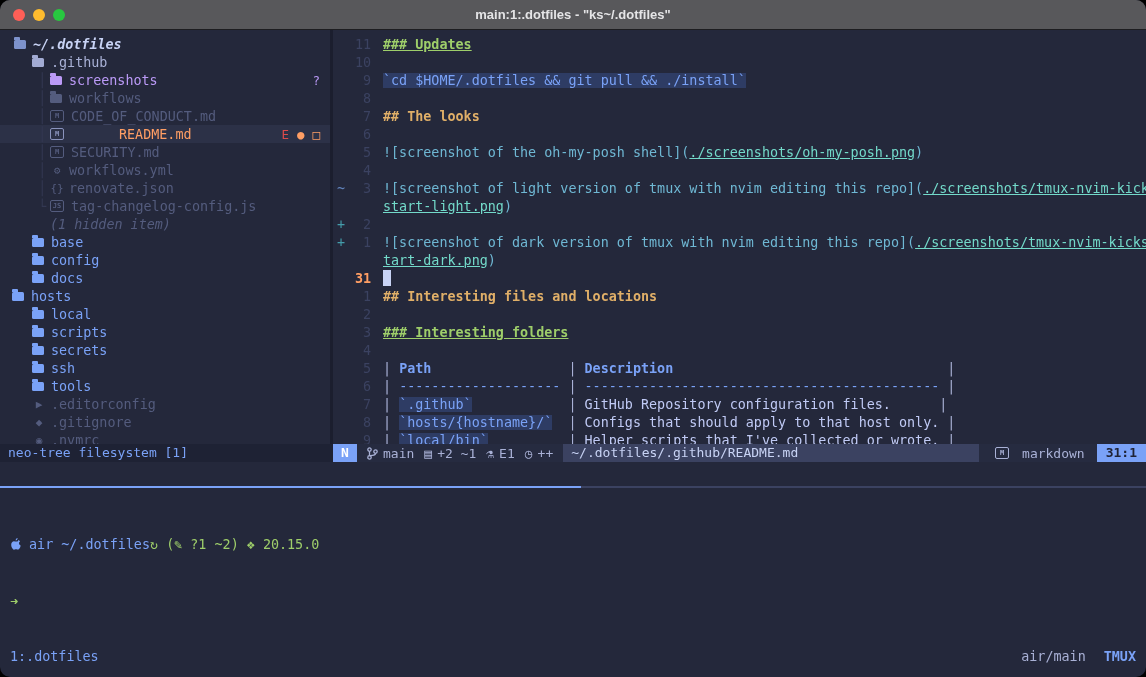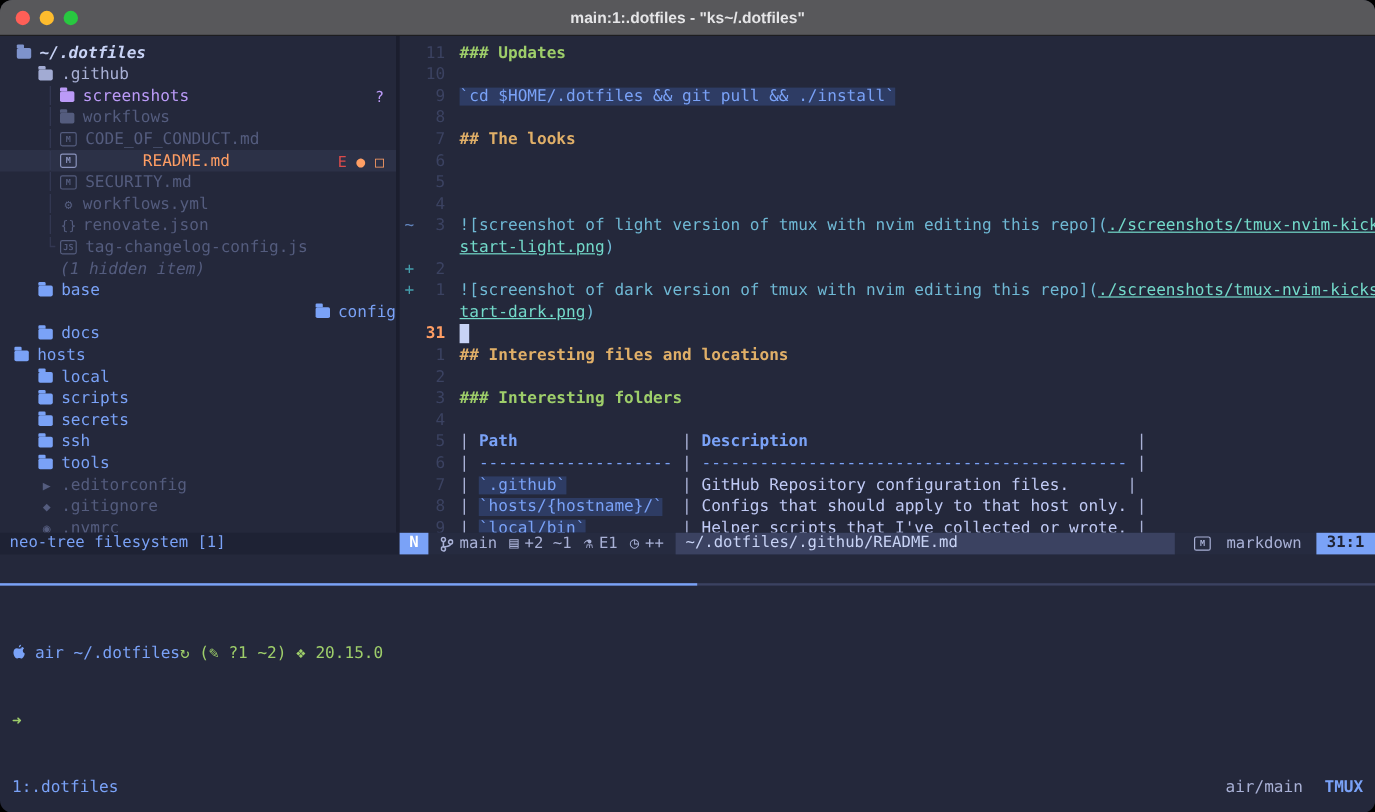--- a/index.html
+++ b/index.html
@@ -35,21 +35,21 @@
   .badges{margin-left:auto;padding-right:10px;display:flex;gap:8px;font-size:12.5px;align-items:center;}
   
   .editor{flex:1;padding-top:5px;overflow:hidden;}
   .eline{height:18px;display:flex;align-items:center;font-size:13.4px;white-space:pre;}
   .sign{width:16px;padding-left:4px;box-sizing:border-box;flex:none;}
   .sign.sc{color:#6183bb;}.sign.sa{color:#449dab;}
   .lnum{width:22px;text-align:right;color:#3b4261;flex:none;}
   .lnum.cur{color:#ff9e64;font-weight:bold;}
   .ltext{padding-left:12px;}
   .h2{color:#e0af68;font-weight:bold;}
-  .h3{color:#9ece6a;font-weight:bold;}
+  .h3{color:#9ece6a;font-weight:bold;text-decoration:underline;}
   .md{color:#6fb8d4;}
   .url{color:#73daca;text-decoration:underline;}
   .code{color:#7aa2f7;background:#2e3c64;}
   .pipe{color:#a9b1d6;}
   .th{color:#7aa2f7;font-weight:bold;}
   .dash{color:#7aa2f7;}
   .txt{color:#c0caf5;}
   .cursorblock{display:inline-block;width:8px;height:16px;background:#c8d3f5;vertical-align:middle;}
   
   .statusrow{height:18px;display:flex;font-size:13px;}
@@ -99,42 +99,42 @@
             <div class="trow" style="padding-left: 38px; justify-content: space-between;"><span class="g">│</span><span class="fold" style="background: rgb(187, 154, 247);"></span><span class="lbl untracked">screenshots</span><span class="badges"><span style="color: rgb(187, 154, 247);">?</span></span></div>
             <div class="trow" style="padding-left: 38px;"><span class="g">│</span><span class="fold" style="background: rgb(84, 92, 126);"></span><span class="lbl dim">workflows</span></div>
             <div class="trow" style="padding-left: 38px;"><span class="g">│</span><span class="ficon boxed" style="color: rgb(84, 92, 126);">M</span><span class="lbl dim">CODE_OF_CONDUCT.md</span></div>
             <div class="trow sel" style="padding-left: 38px;"><span class="g">│</span><span class="ficon boxed" style="color: rgb(138, 147, 189);">M</span><span class="lbl modified">README.md</span><span class="badges"><span style="color: rgb(219, 75, 75);">E</span><span style="color: rgb(255, 158, 100);">●</span><span style="color: rgb(255, 158, 100);">□</span></span></div>
             <div class="trow" style="padding-left: 38px;"><span class="g">│</span><span class="ficon boxed" style="color: rgb(84, 92, 126);">M</span><span class="lbl dim">SECURITY.md</span></div>
             <div class="trow" style="padding-left: 38px;"><span class="g">│</span><span class="ficon" style="color: rgb(84, 92, 126);">⚙</span><span class="lbl dim">workflows.yml</span></div>
             <div class="trow" style="padding-left: 38px;"><span class="g">│</span><span class="ficon" style="color: rgb(84, 92, 126);">{}</span><span class="lbl dim">renovate.json</span></div>
             <div class="trow" style="padding-left: 38px;"><span class="g">└</span><span class="ficon boxed" style="color: rgb(84, 92, 126);">JS</span><span class="lbl dim">tag-changelog-config.js</span></div>
             <div class="trow" style="padding-left: 38px;"><span class="g"> </span><span class="lbl note">(1 hidden item)</span></div>
             <div class="trow" style="padding-left: 32px;"><span class="fold" style="background: rgb(122, 162, 247);"></span><span class="lbl dirblue">base</span></div>
-            <div class="trow" style="padding-left: 32px; justify-content: flex-end;"><span class="fold" style="background: rgb(122, 162, 247);"></span><span class="lbl dirblue">config</span></div>
+            <div class="trow" style="padding-left: 32px;"><span class="fold" style="background: rgb(122, 162, 247);"></span><span class="lbl dirblue">config</span></div>
             <div class="trow" style="padding-left: 32px;"><span class="fold" style="background: rgb(122, 162, 247);"></span><span class="lbl dirblue">docs</span></div>
             <div class="trow" style="padding-left: 12px;"><span class="fold" style="background: rgb(122, 162, 247);"></span><span class="lbl dirblue">hosts</span></div>
             <div class="trow" style="padding-left: 32px;"><span class="fold" style="background: rgb(122, 162, 247);"></span><span class="lbl dirblue">local</span></div>
             <div class="trow" style="padding-left: 32px;"><span class="fold" style="background: rgb(122, 162, 247);"></span><span class="lbl dirblue">scripts</span></div>
             <div class="trow" style="padding-left: 32px;"><span class="fold" style="background: rgb(122, 162, 247);"></span><span class="lbl dirblue">secrets</span></div>
             <div class="trow" style="padding-left: 32px;"><span class="fold" style="background: rgb(122, 162, 247);"></span><span class="lbl dirblue">ssh</span></div>
             <div class="trow" style="padding-left: 32px;"><span class="fold" style="background: rgb(122, 162, 247);"></span><span class="lbl dirblue">tools</span></div>
             <div class="trow" style="padding-left: 32px;"><span class="ficon" style="color: rgb(84, 92, 126);">▶</span><span class="lbl dim">.editorconfig</span></div>
             <div class="trow" style="padding-left: 32px;"><span class="ficon" style="color: rgb(84, 92, 126);">◆</span><span class="lbl dim">.gitignore</span></div>
             <div class="trow" style="padding-left: 32px;"><span class="ficon" style="color: rgb(84, 92, 126);">◉</span><span class="lbl dim">.nvmrc</span></div>
           </div>
       </div>
       <div class="editor">
         <div id="lines">
             <div class="eline"><span class="sign"> </span><span class="lnum">11</span><span class="ltext"><span class="h3">### Updates</span></span></div>
             <div class="eline"><span class="sign"> </span><span class="lnum">10</span><span class="ltext"></span></div>
             <div class="eline"><span class="sign"> </span><span class="lnum">9</span><span class="ltext"><span class="code">`cd $HOME/.dotfiles &amp;&amp; git pull &amp;&amp; ./install`</span></span></div>
             <div class="eline"><span class="sign"> </span><span class="lnum">8</span><span class="ltext"></span></div>
             <div class="eline"><span class="sign"> </span><span class="lnum">7</span><span class="ltext"><span class="h2">## The looks</span></span></div>
             <div class="eline"><span class="sign"> </span><span class="lnum">6</span><span class="ltext"></span></div>
-            <div class="eline"><span class="sign"> </span><span class="lnum">5</span></div>
+            <div class="eline"><span class="sign"> </span><span class="lnum">5</span><span class="ltext"><span class="md">![screenshot of the oh-my-posh shell](</span><span class="url">./screenshots/oh-my-posh.png</span><span class="md">)</span></span></div>
             <div class="eline"><span class="sign"> </span><span class="lnum">4</span><span class="ltext"></span></div>
             <div class="eline"><span class="sign sc">~</span><span class="lnum">3</span><span class="ltext"><span class="md">![screenshot of light version of tmux with nvim editing this repo](</span><span class="url">./screenshots/tmux-nvim-kick</span></span></div>
             <div class="eline"><span class="sign"> </span><span class="lnum"></span><span class="ltext"><span class="url">start-light.png</span><span class="md">)</span></span></div>
             <div class="eline"><span class="sign sa">+</span><span class="lnum">2</span><span class="ltext"></span></div>
             <div class="eline"><span class="sign sa">+</span><span class="lnum">1</span><span class="ltext"><span class="md">![screenshot of dark version of tmux with nvim editing this repo](</span><span class="url">./screenshots/tmux-nvim-kicks</span></span></div>
             <div class="eline"><span class="sign"> </span><span class="lnum"></span><span class="ltext"><span class="url">tart-dark.png</span><span class="md">)</span></span></div>
             <div class="eline"><span class="sign"> </span><span class="lnum cur">31</span><span class="ltext"><span class="cursorblock"></span></span></div>
             <div class="eline"><span class="sign"> </span><span class="lnum">1</span><span class="ltext"><span class="h2">## Interesting files and locations</span></span></div>
             <div class="eline"><span class="sign"> </span><span class="lnum">2</span><span class="ltext"></span></div>
             <div class="eline"><span class="sign"> </span><span class="lnum">3</span><span class="ltext"><span class="h3">### Interesting folders</span></span></div>

